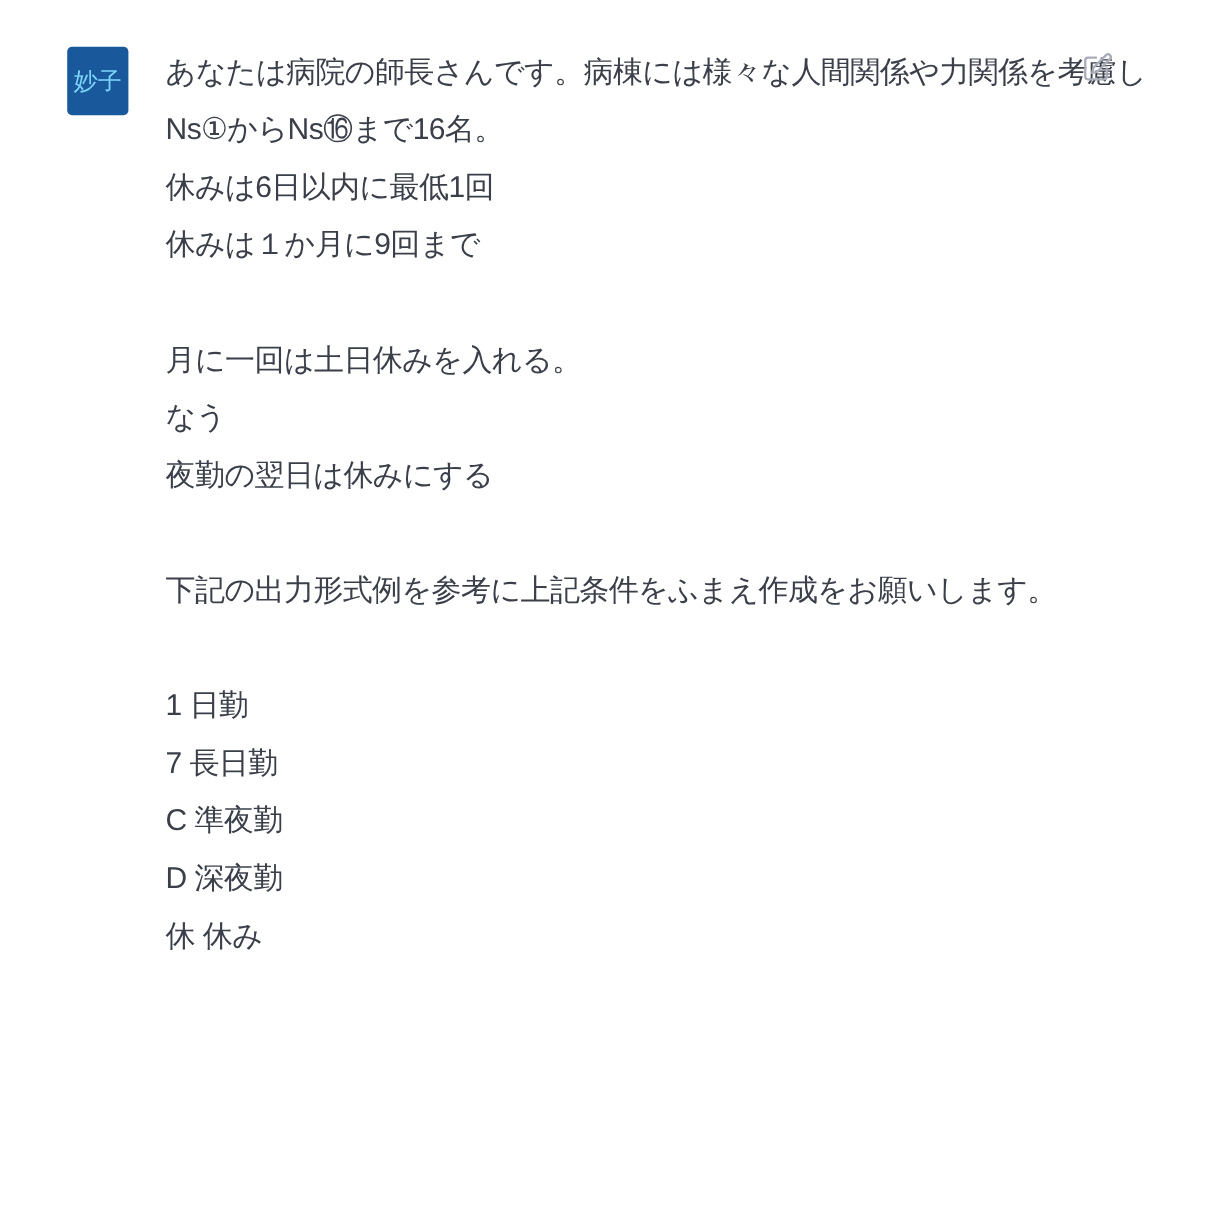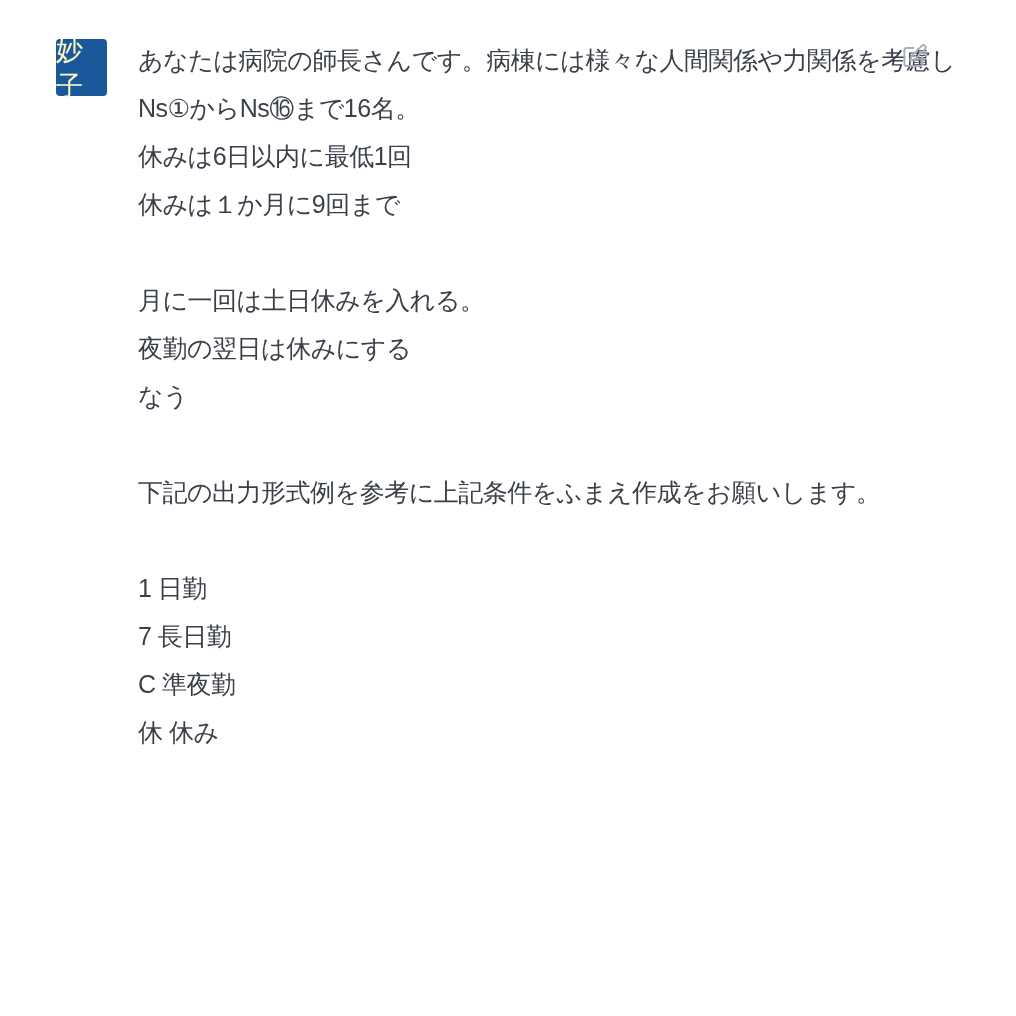--- a/index.html
+++ b/index.html
@@ -16,26 +16,26 @@
     width: 1016px;
     height: 1016px;
   }
   .avatar {
     position: absolute;
     left: 56px;
     top: 39px;
     width: 51px;
     height: 57px;
     background: #19599b;
-    color: #fef9c3;
+    color: #7dd3fc;
     border-radius: 4px;
     display: flex;
     align-items: center;
     justify-content: center;
-    font-size: 27px;
+    font-size: 20px;
     letter-spacing: 0;
     user-select: none;
   }
   .message-text {
     position: absolute;
     left: 138px;
     top: 36px;
     width: 760px;
     color: #3a3f4a;
     font-size: 25px;
@@ -77,28 +77,29 @@
 
   <div class="avatar">妙子</div>
 
   <div class="message-text">
       <div class="msg-line">あなたは病院の師長さんです。病棟には様々な人間関係や力関係を考慮し</div>
       <div class="msg-line">Ns①からNs⑯まで16名。</div>
       <div class="msg-line">休みは6日以内に最低1回</div>
       <div class="msg-line">休みは１か月に9回まで</div>
       <div class="msg-line">&nbsp;</div>
       <div class="msg-line">月に一回は土日休みを入れる。</div>
+      <div class="msg-line">なう</div>
       <div class="msg-line">夜勤の翌日は休みにする</div>
-      <div class="msg-line">なう</div>
       <div class="msg-line">&nbsp;</div>
       <div class="msg-line">下記の出力形式例を参考に上記条件をふまえ作成をお願いします。</div>
       <div class="msg-line">&nbsp;</div>
       <div class="msg-line">1 日勤</div>
       <div class="msg-line">7 長日勤</div>
       <div class="msg-line">C 準夜勤</div>
+      <div class="msg-line">D 深夜勤</div>
       <div class="msg-line">休 休み</div>
     </div>
 
   <button class="edit-btn">
     <span>
       <svg viewBox="0 0 24 24" xmlns="http://www.w3.org/2000/svg">
         <path d="M11 4.5H5a2 2 0 0 0-2 2v12a2 2 0 0 0 2 2h12a2 2 0 0 0 2-2v-6"></path>
         <path d="M18.4 2.6a2.05 2.05 0 0 1 2.9 2.9L12 14.8l-3.9 1 1-3.9 9.3-9.3z"></path>
       </svg>
     </span>

